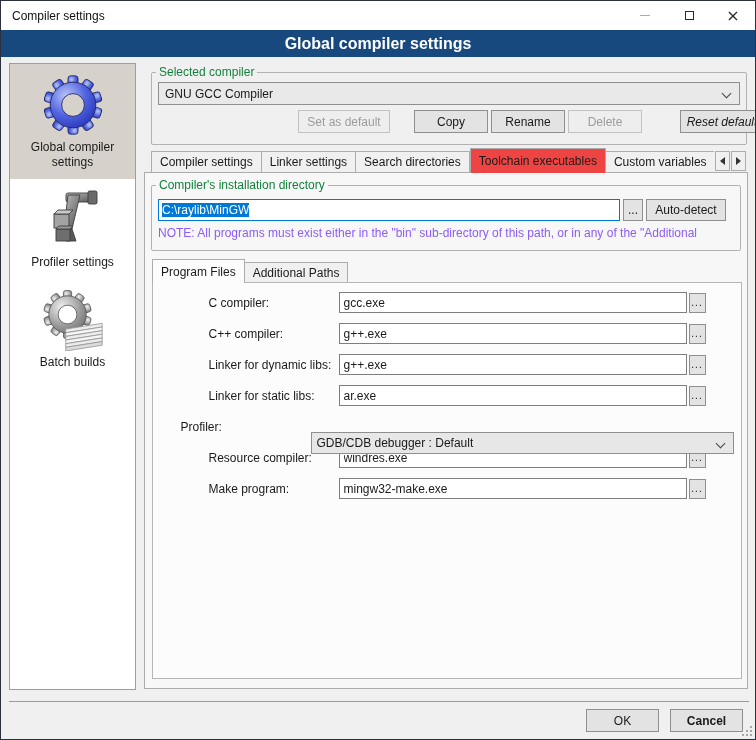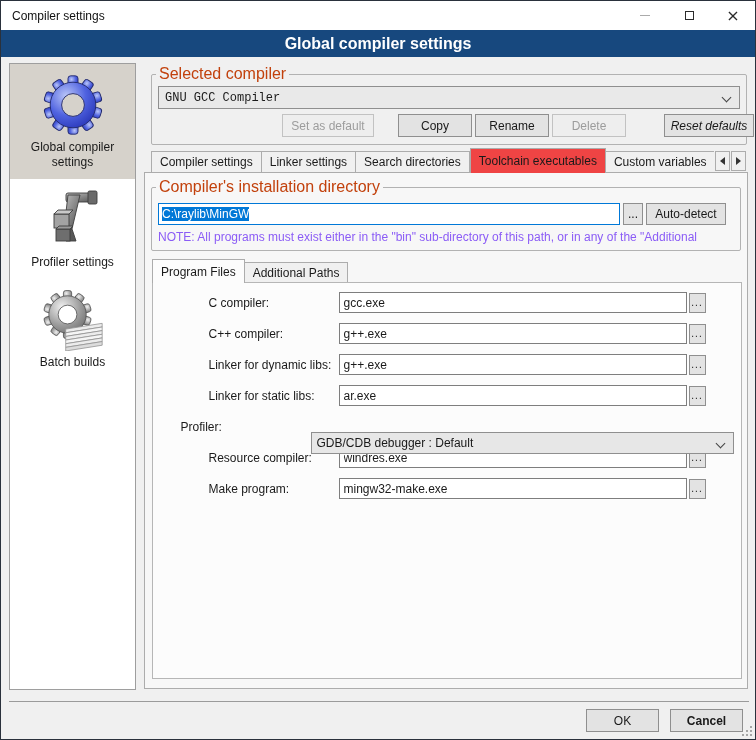--- a/index.html
+++ b/index.html
@@ -28,33 +28,33 @@
              background:#FFFFFF; border:1px solid #9E9E9E; overflow:hidden; }
   .side-item { width:100%; text-align:center; padding:10px 4px 9px; cursor:default; }
   .side-item.selected { background:#D6D2CB; }
   .side-item .icon { display:block; margin:0 auto 4px; }
   .side-label { font-size:12px; line-height:1.25; color:#1a1a1a; }
 
   
   .main { position:absolute; left:143px; top:62px; width:605px; height:627px; }
 
   fieldset.group { border:1px solid #B2B2B2; border-radius:2px; background:transparent; }
-  fieldset.group legend { font-size:16px; padding:0 3px; margin-left:4px; color:#c2410c; }
+  fieldset.group legend { font-size:12px; padding:0 3px; margin-left:4px; color:#15803d; }
 
   .selcomp { position:absolute; left:7px; top:2px; width:596px; height:80px; }
   .combo { position:absolute; left:6px; top:3px; width:582px; height:23px; background:#E9E9E9;
            border:1px solid #8F8F8F; display:flex; align-items:center; padding:0 24px 0 6px; cursor:default; }
-  .combo .val { white-space:nowrap; overflow:hidden;font-family:Liberation Mono, monospace; }
+  .combo .val { white-space:nowrap; overflow:hidden; }
   .chev { position:absolute; right:9px; top:7px; width:7px; height:7px;
           border-right:1.4px solid #444; border-bottom:1.4px solid #444; transform:rotate(45deg); }
 
   .btn { background:#E3E3E3; border:1px solid #8F8F8F; font-size:12px; color:#1a1a1a;
          font-family:"Liberation Sans", sans-serif; display:flex; align-items:center; justify-content:center; cursor:default; }
   .btn.disabled { background:#EEEEEE; border-color:#C2C2C2; color:#9C9C9C; }
-  .selcomp .btn { position:absolute; top:31px; height:23px; }
+  .selcomp .btn { position:absolute; top:31px; height:23px;margin-left:16px; }
   .b-default { left:130px; width:92px; }
   .b-copy    { left:246px; width:74px; }
   .b-rename  { left:323px; width:74px; }
   .b-delete  { left:400px; width:74px; }
   .b-reset   { left:512px; width:90px;font-style:italic; }
 
   
   .tabstrip { position:absolute; left:7px; top:85px; width:563px; height:25px;
               display:flex; align-items:flex-end; overflow:hidden; }
   .tab { flex:0 0 auto; height:22px; padding:0 8px; display:flex; align-items:center;

